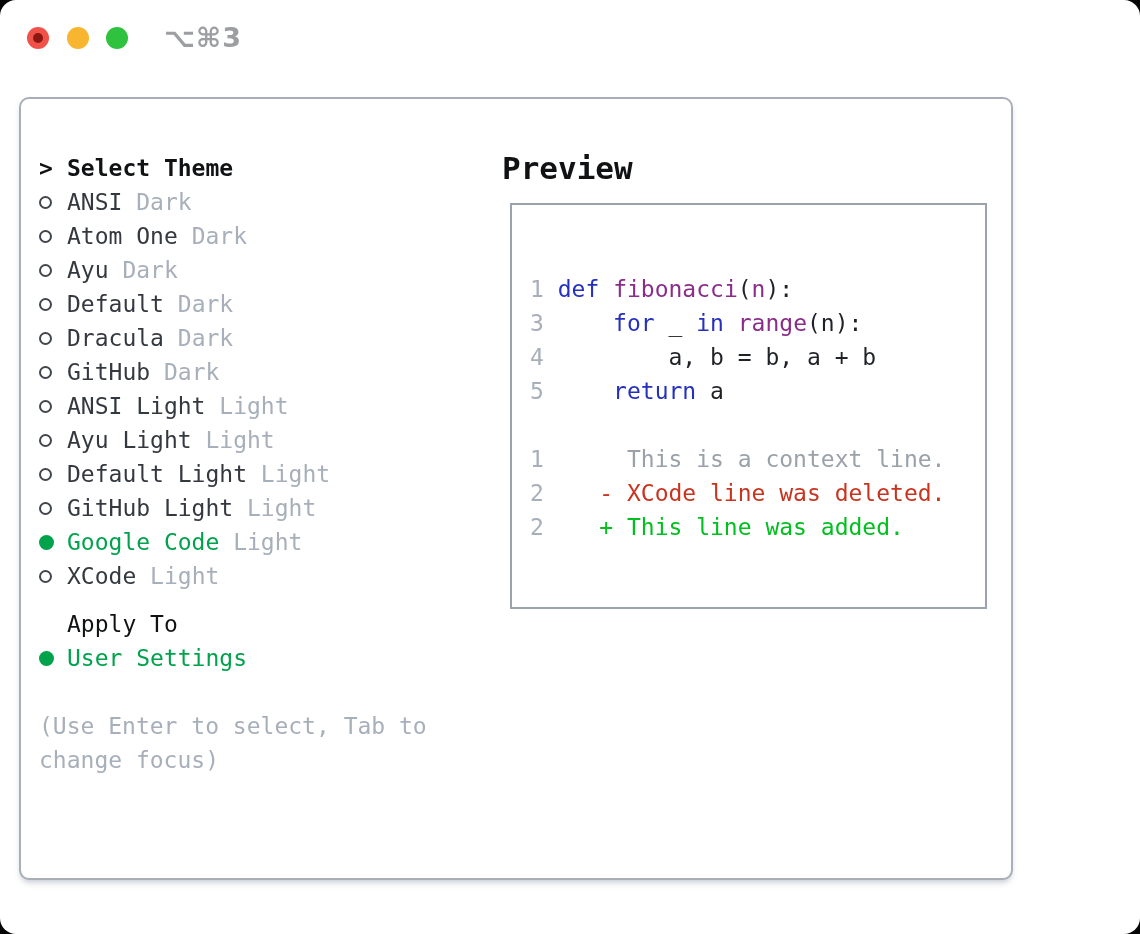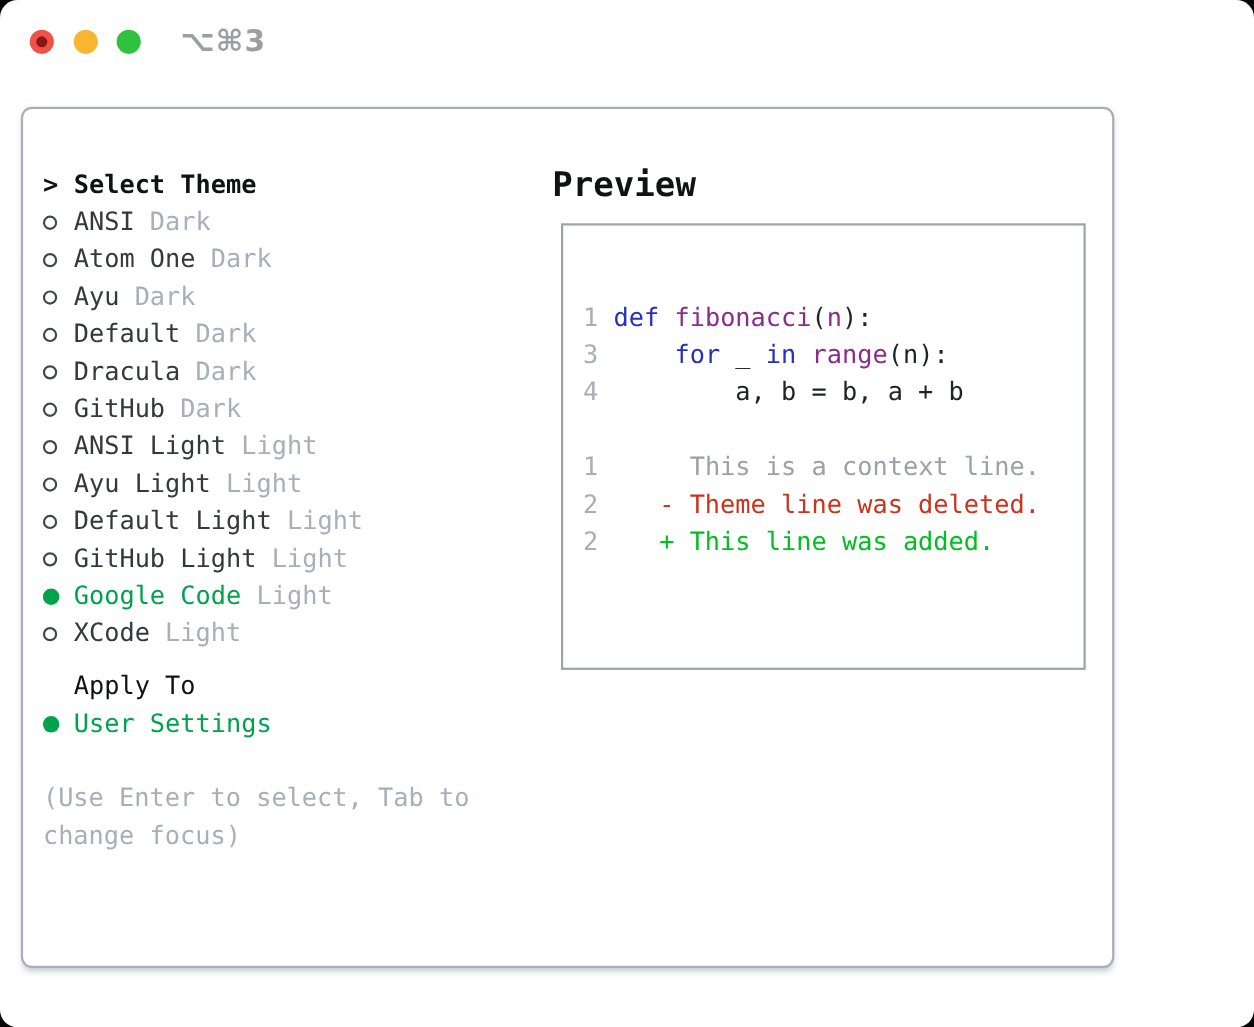--- a/index.html
+++ b/index.html
@@ -185,22 +185,23 @@
         </div>
       </div>
 
       <div class="preview-label">Preview</div>
 
       <div class="preview-box">
         <div>
             <div class="cline"><span class="num">1</span><span class="pln"> </span><span class="kwd">def</span><span class="pln"> </span><span class="typ">fibonacci</span><span class="pln">(</span><span class="typ">n</span><span class="pln">):</span></div>
             <div class="cline"><span class="num">3</span><span class="pln">     </span><span class="kwd">for</span><span class="pln"> _ </span><span class="kwd">in</span><span class="pln"> </span><span class="typ">range</span><span class="pln">(n):</span></div>
             <div class="cline"><span class="num">4</span><span class="pln">         a, b = b, a + b</span></div>
+            <div class="cline"><span class="num">5</span><span class="pln">     </span><span class="kwd">return</span><span class="pln"> a</span></div>
             <div class="cline"> </div>
             <div class="cline"><span class="num">1</span><span class="pln">      </span><span class="ctx">This is a context line.</span></div>
-            <div class="cline"><span class="num">2</span><span class="pln">    </span><span class="del">- Theme line was deleted.</span></div>
+            <div class="cline"><span class="num">2</span><span class="pln">    </span><span class="del">- XCode line was deleted.</span></div>
             <div class="cline"><span class="num">2</span><span class="pln">    </span><span class="add">+ This line was added.</span></div>
           </div>
       </div>
 
     </div>
   </div>
 </div>
 
 </body></html>

